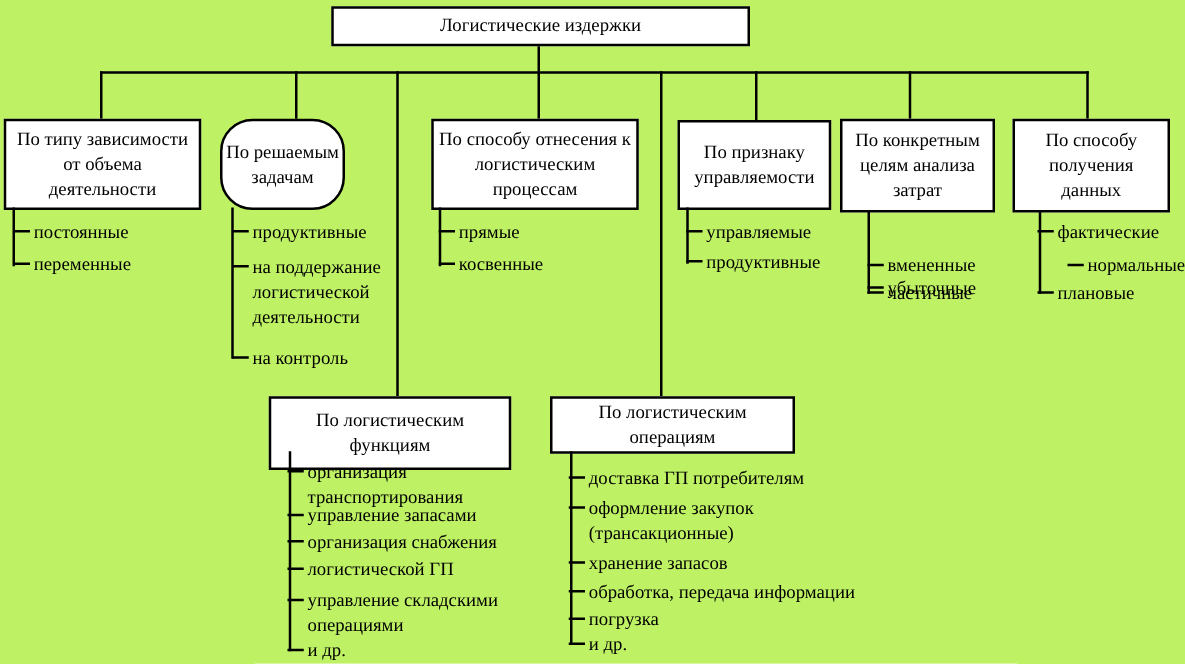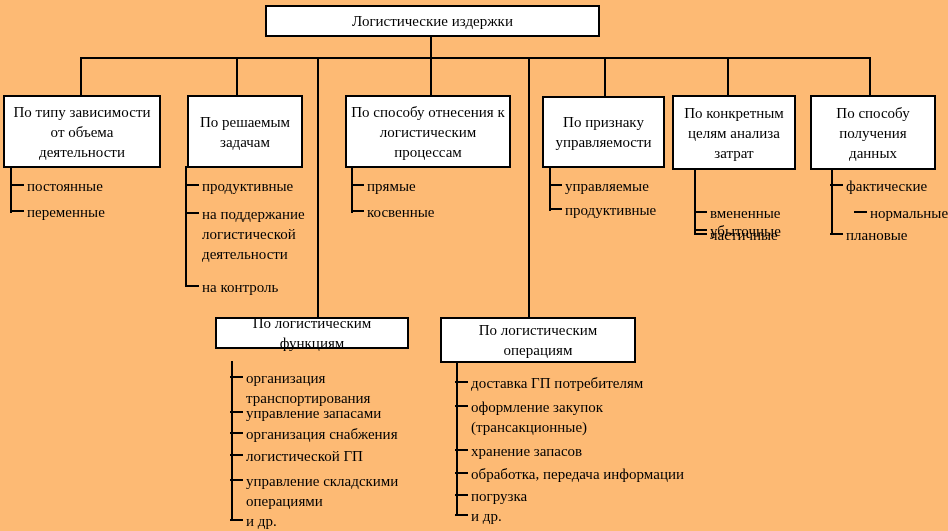--- a/index.html
+++ b/index.html
@@ -1,19 +1,19 @@
 <!DOCTYPE html>
 <html lang="ru"><head>
 <meta charset="utf-8">
 <style>
   html,body{margin:0;padding:0;background:#ffffff;}
   .canvas{
     position:relative;
     width:948px;height:531px;
-    background:#fdba74;
+    background:#bef264;
     color:#000000;
     font-family:"Liberation Serif","DejaVu Serif",serif;
     font-size:15px;
     overflow:hidden;
   }
   .box{
     position:absolute;
     box-sizing:border-box;
     border:2px solid #000000;
     background:#ffffff;
@@ -52,27 +52,27 @@
   <div class="hline" style="left:80px;top:57px;width:791px;"></div>
   <div class="vline" style="left:80px;top:57px;height:38px;"></div>
   <div class="vline" style="left:236px;top:57px;height:38px;"></div>
   <div class="vline" style="left:604px;top:57px;height:39px;"></div>
   <div class="vline" style="left:727px;top:57px;height:38px;"></div>
   <div class="vline" style="left:869px;top:57px;height:38px;"></div>
   <div class="vline" style="left:317px;top:57px;height:260px;"></div>
   <div class="vline" style="left:528px;top:57px;height:260px;"></div>
 
   <div class="box" style="left:3px;top:95px;width:158px;height:73px;">По типу зависимости от объема деятельности</div>
-  <div class="box" style="left:187px;top:95px;width:116px;height:73px;">По решаемым задачам</div>
+  <div class="box" style="left:176px;top:95px;width:100px;height:73px;border-radius:26px;">По решаемым задачам</div>
   <div class="box" style="left:345px;top:95px;width:166px;height:73px;">По способу отнесения к логистическим процессам</div>
   <div class="box" style="left:542px;top:96px;width:123px;height:72px;">По признаку управляемости</div>
   <div class="box" style="left:672px;top:95px;width:124px;height:75px;">По конкретным целям анализа затрат</div>
   <div class="box" style="left:810px;top:95px;width:126px;height:75px;">По способу получения данных</div>
 
-  <div class="box" style="left:215px;top:317px;width:194px;height:32px;">По логистическим функциям</div>
+  <div class="box" style="left:215px;top:317px;width:194px;height:59px;">По логистическим функциям</div>
   <div class="box" style="left:440px;top:317px;width:196px;height:46px;">По логистическим операциям</div>
 
   <div class="vline" style="left:10px;top:166px;height:47px;"></div>
   <div class="vline" style="left:185px;top:166px;height:121px;"></div>
   <div class="vline" style="left:351px;top:166px;height:47px;"></div>
   <div class="vline" style="left:549px;top:166px;height:45px;"></div>
   <div class="vline" style="left:694px;top:168px;height:67px;"></div>
   <div class="vline" style="left:831px;top:168px;height:67px;"></div>
   <div class="vline" style="left:231px;top:361px;height:160px;"></div>
   <div class="vline" style="left:456px;top:361px;height:155px;"></div>

